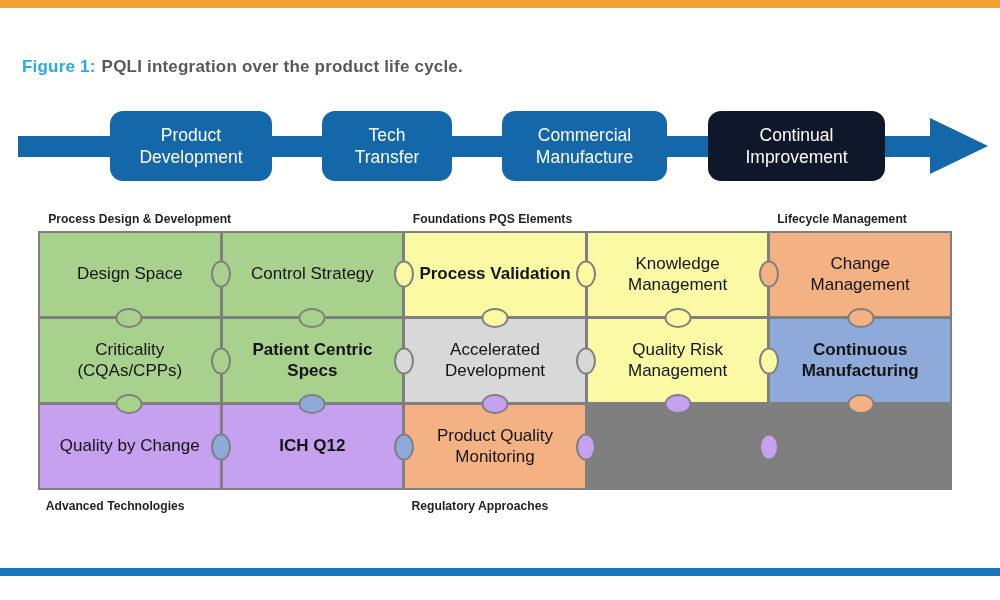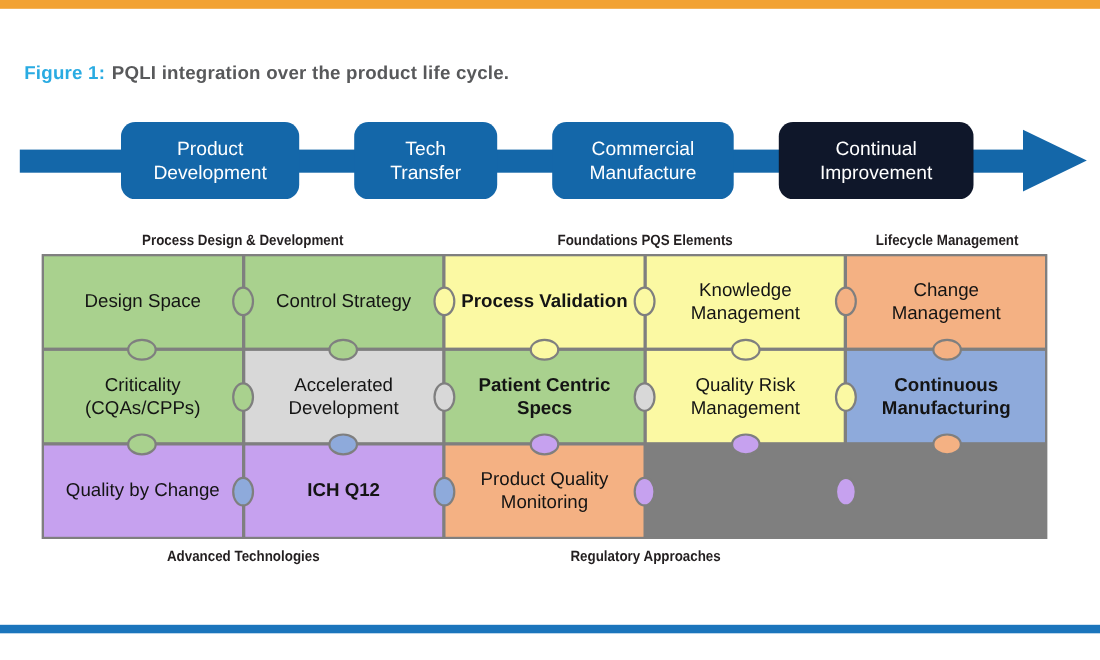--- a/index.html
+++ b/index.html
@@ -22,21 +22,21 @@
   .stage { position:absolute; top:111px; height:70px; border-radius:13px;
     color:#fff; display:flex; flex-direction:column; align-items:center; justify-content:center;
     font-size:17.5px; line-height:1.28; text-align:center; }
   .stage-1 { left:110px; width:162px; }
   .stage-2 { left:322px; width:130px; }
   .stage-3 { left:502px; width:165px; }
   .stage-4 { left:708px; width:177px; }
 
   
   .sec-label { position:absolute; font-weight:bold; font-size:13.5px; color:#231F20;
-    text-align:center; }
+    text-align:left; }
   .sec-label > span { display:inline-block; transform:scaleX(0.9); }
   .sec-top { top:211px; }
   .sec-bottom { top:498px; }
   .span-c12 { left:38px;  width:366px; }
   .span-c34 { left:404px; width:366px; }
   .span-c5  { left:770px; width:182px; }
 
   
   .puzzle-wrap { position:absolute; left:38px; top:231px; width:914px; height:259px; }
   .puzzle-grid { width:100%; height:100%;
@@ -86,22 +86,22 @@
   <div class="sec-label sec-top span-c5"><span>Lifecycle Management</span></div>
 
   <div class="puzzle-wrap">
     <div class="puzzle-grid">
       <div class="cell" style="background: rgb(169, 209, 142);">Design Space</div>
       <div class="cell" style="background: rgb(169, 209, 142);">Control Strategy</div>
       <div class="cell" style="background: rgb(251, 249, 163); font-weight: bold;">Process Validation</div>
       <div class="cell" style="background: rgb(251, 249, 163);">Knowledge Management</div>
       <div class="cell" style="background: rgb(244, 177, 131);">Change Management</div>
       <div class="cell" style="background: rgb(169, 209, 142);">Criticality (CQAs/CPPs)</div>
+      <div class="cell" style="background: rgb(169, 209, 142); font-weight: bold;">Patient Centric Specs</div>
       <div class="cell" style="background: rgb(216, 216, 216);">Accelerated Development</div>
-      <div class="cell" style="background: rgb(169, 209, 142); font-weight: bold;">Patient Centric Specs</div>
       <div class="cell" style="background: rgb(251, 249, 163);">Quality Risk Management</div>
       <div class="cell" style="background: rgb(142, 170, 219); font-weight: bold;">Continuous Manufacturing</div>
       <div class="cell" style="background: rgb(198, 161, 239);">Quality by Change</div>
       <div class="cell" style="background: rgb(198, 161, 239); font-weight: bold;">ICH Q12</div>
       <div class="cell" style="background: rgb(244, 177, 131);">Product Quality Monitoring</div>
     </div>
     <div class="knob-layer">
         <div class="knob h" style="left: 20%; top: 16.7%; background: rgb(169, 209, 142);"></div>
         <div class="knob h" style="left: 40%; top: 16.7%; background: rgb(251, 249, 163);"></div>
         <div class="knob h" style="left: 60%; top: 16.7%; background: rgb(251, 249, 163);"></div>

